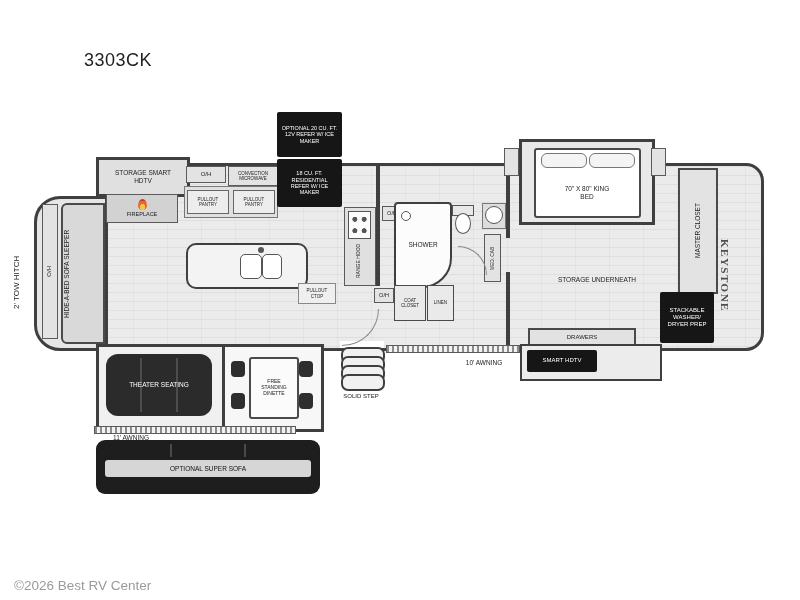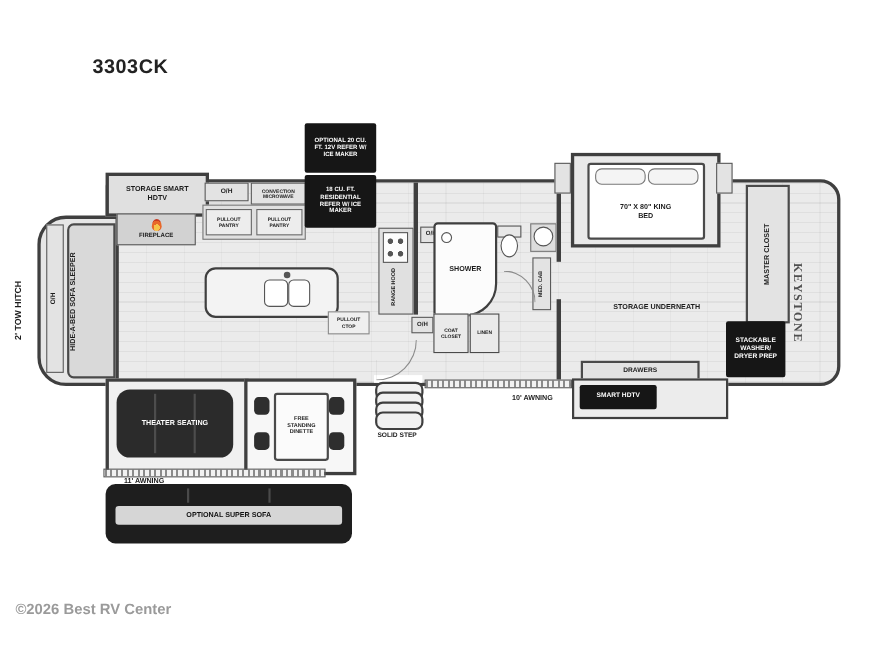--- a/index.html
+++ b/index.html
@@ -1,19 +1,19 @@
 <!DOCTYPE html>
 <html style="--wall: #3f3f3f; --floor: #ebebeb; --appliance-black: #161616; --flame-orange: #e8682a; --watermark: #9a9a9a;"><head>
 <meta charset="utf-8">
 <style>
   html,body{margin:0;padding:0;background:#fff;}
   body{font-family:"Liberation Sans",sans-serif;}
   #stage{position:relative;width:800px;height:600px;background:#fff;overflow:hidden;color:#1c1c1c;}
   .abs{position:absolute;}
-  .lbl{font-weight:bold;text-align:center;line-height:1.18;color:#1c1c1c;}
+  .lbl{font-weight:normal;text-align:center;line-height:1.18;color:#1c1c1c;}
   .cent{display:flex;align-items:center;justify-content:center;}
   .col{flex-direction:column;}
   .vtext{writing-mode:vertical-rl;transform:rotate(180deg);text-align:center;}
   .vtext-cw{writing-mode:vertical-rl;text-align:center;}
   .wallbox{border:3px solid var(--wall,#3f3f3f);}
   .thinbox{border:1.5px solid #5a5a5a;background:#e3e3e3;}
   .blackbox{background:var(--appliance-black,#161616);color:#fff;font-weight:bold;text-align:center;border-radius:2px;}
   .blackbox .lbl{color:#fff;}
   .floor{background:
     repeating-linear-gradient(to bottom,rgba(0,0,0,.05) 0 1px,transparent 1px 9px),
@@ -205,15 +205,15 @@
   <div class="abs lbl" style="left:100px;top:434px;width:62px;font-size:6.5px;">11' AWNING</div>
 
   <div class="abs" style="left:96px;top:440px;width:224px;height:54px;background:#1e1e1e;border-radius:9px;">
     <div class="abs" style="left:74px;top:4px;width:2px;height:13px;background:#4a4a4a;"></div>
     <div class="abs" style="left:148px;top:4px;width:2px;height:13px;background:#4a4a4a;"></div>
     <div class="abs cent" style="left:9px;top:20px;width:206px;height:17px;background:#d6d6d6;border-radius:3px;">
       <span class="lbl" style="font-size:6.5px;color:#111;">OPTIONAL SUPER SOFA</span>
     </div>
   </div>
 
-  <div class="abs lbl" style="left:14px;top:546px;font-size:13.5px;color:var(--watermark,#9a9a9a);text-align:left;">©2026 Best RV Center</div>
+  <div class="abs lbl" style="left:14px;top:578px;font-size:13.5px;color:var(--watermark,#9a9a9a);text-align:left;">©2026 Best RV Center</div>
 
 </div>
 
 </body></html>

